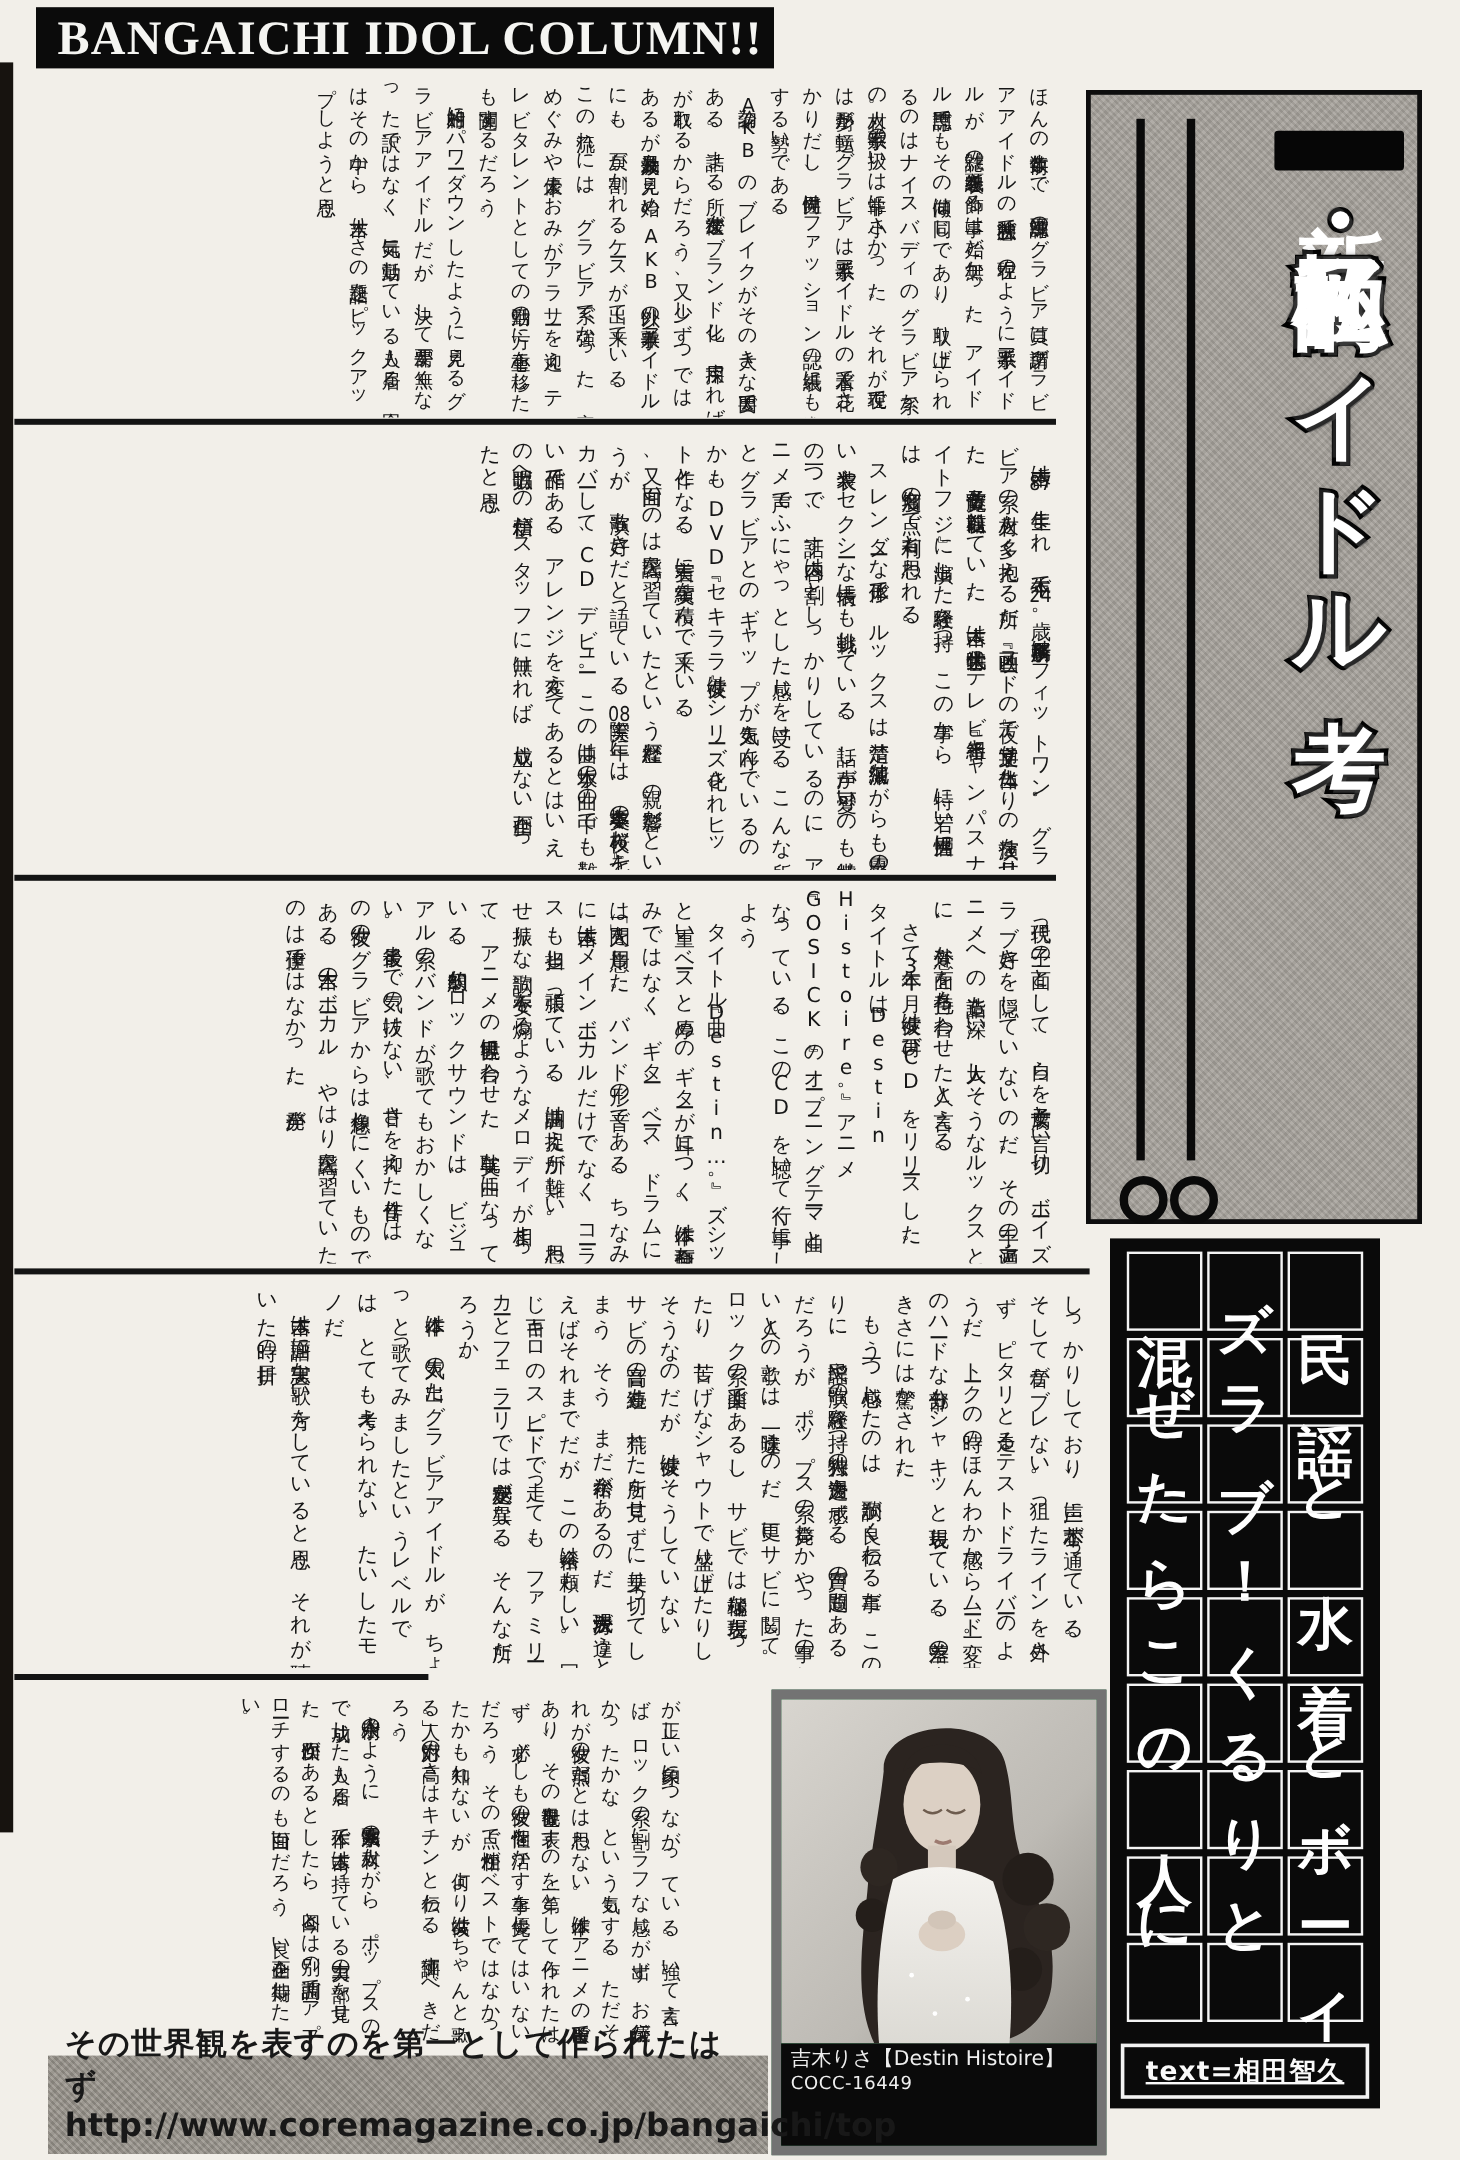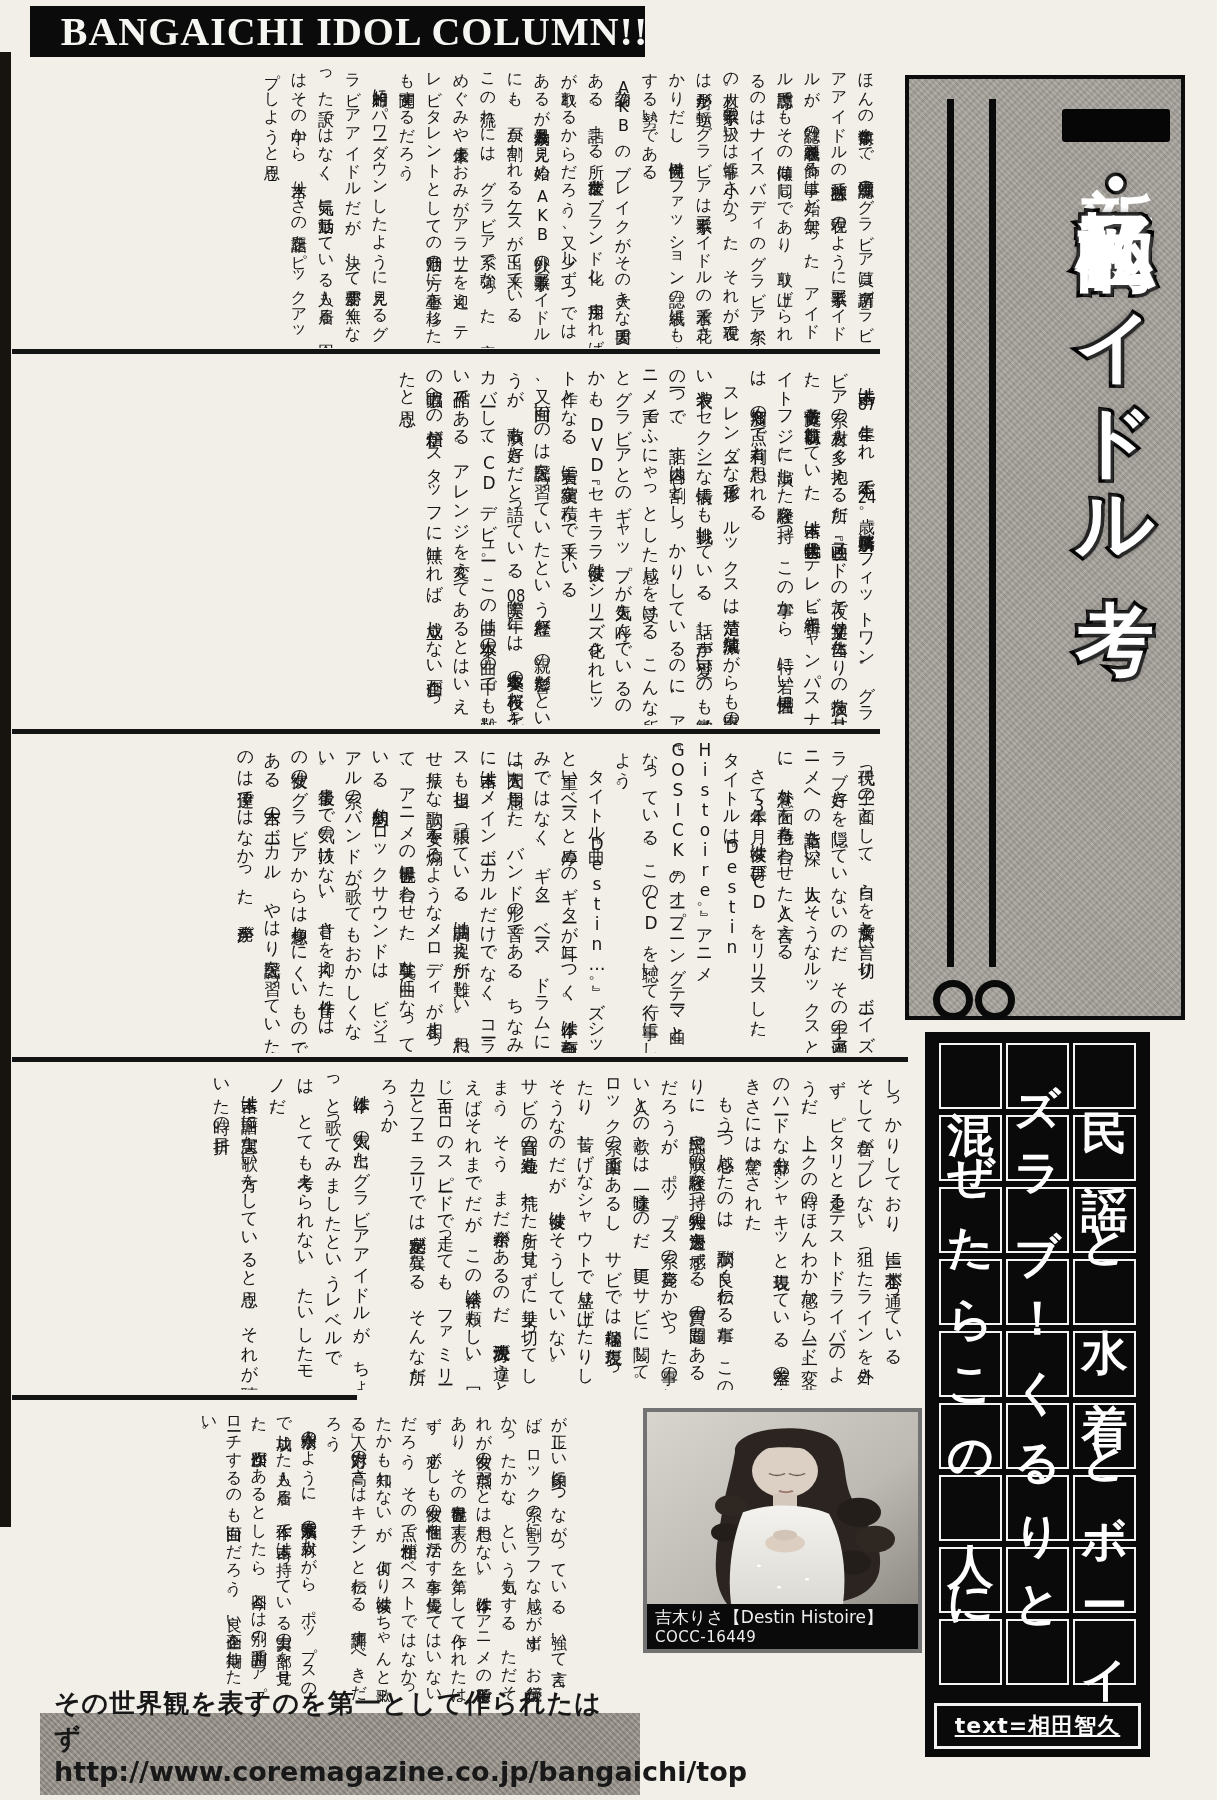--- a/index.html
+++ b/index.html
@@ -13,23 +13,22 @@
   .abs{position:absolute;}
   
   .edge-strip{left:0;top:52px;width:11px;height:1475px;background:#17130f;}
   
   .top-banner{
     left:30px;top:6px;width:615px;height:51px;
     background:#0b0b0b;color:#f5f5f2;
     display:flex;align-items:center;
     font-family:"Liberation Serif","DejaVu Serif",serif;
     font-weight:bold;font-size:40px;letter-spacing:1px;
-    padding-left:34px;box-sizing:border-box;
+    padding-left:18px;box-sizing:border-box;
     white-space:nowrap;
-    justify-content:center;
   }
   
   .band{
     writing-mode:vertical-rl;
     text-orientation:upright;
     white-space:pre-line;
     color:#161616;
     overflow:hidden;
     line-height:27px;
     font-size:16px;
@@ -92,23 +91,23 @@
     font-family:"Liberation Serif","DejaVu Serif",serif;
   }
   .credit-box{
     margin:6px 4px 2px 4px;height:40px;
     border:3px solid #f2f2f2;
     display:flex;align-items:center;justify-content:center;
     color:#fafafa;font-size:22px;font-weight:bold;letter-spacing:1px;text-decoration:underline;
   }
   
   .photo-frame{
-    left:643px;top:1408px;width:279px;height:245px;
+    left:643px;top:1408px;width:279px;height:388px;
     background:#14532d;
-    box-sizing:border-box;border:4px solid #737373;
+    box-sizing:border-box;border:8px solid #737373;
     display:flex;flex-direction:column;
   }
   .photo-img{width:100%;height:287px;display:block;}
   .photo-caption{
     flex:1;background:#0a0a0a;color:#efefef;
     padding:3px 8px 2px 8px;line-height:1.25;
   }
   .cap1{font-size:17px;}
   .cap2{font-size:15px;letter-spacing:.5px;}
   

